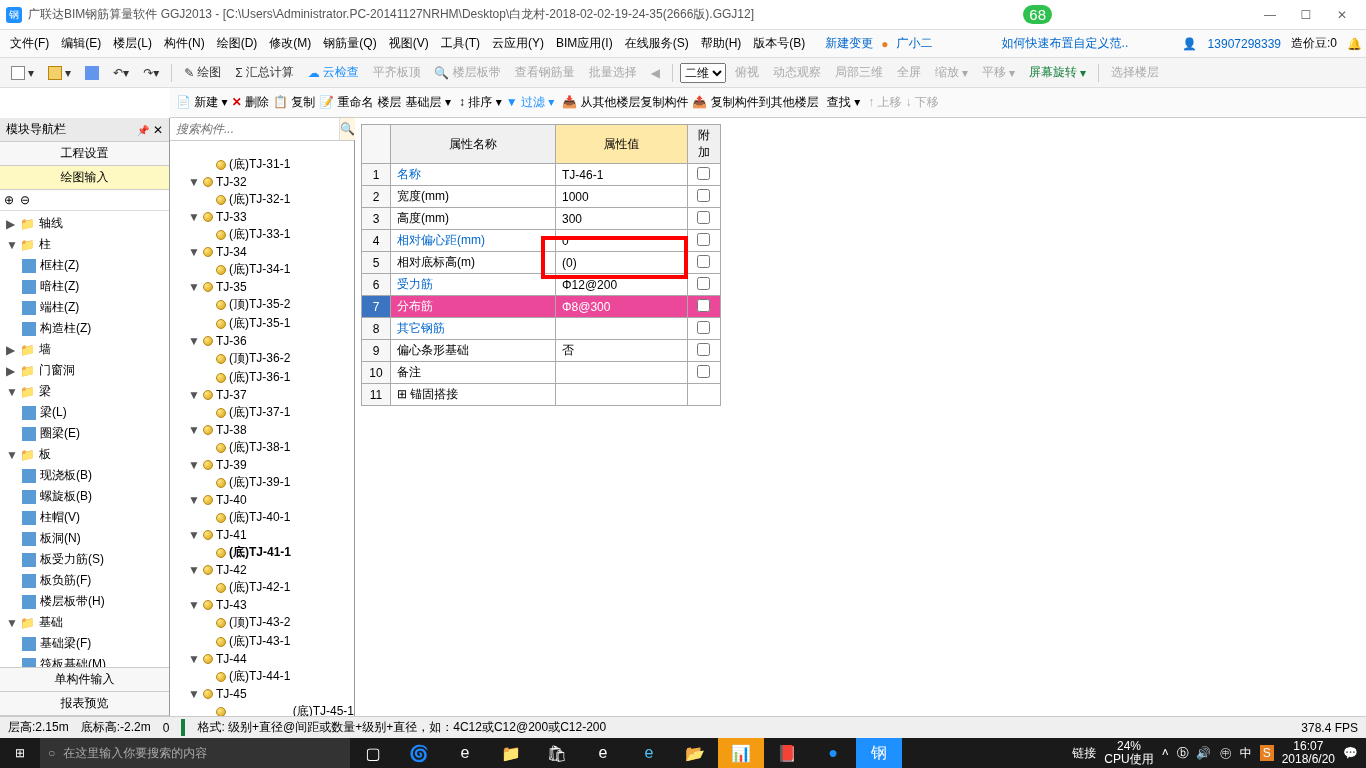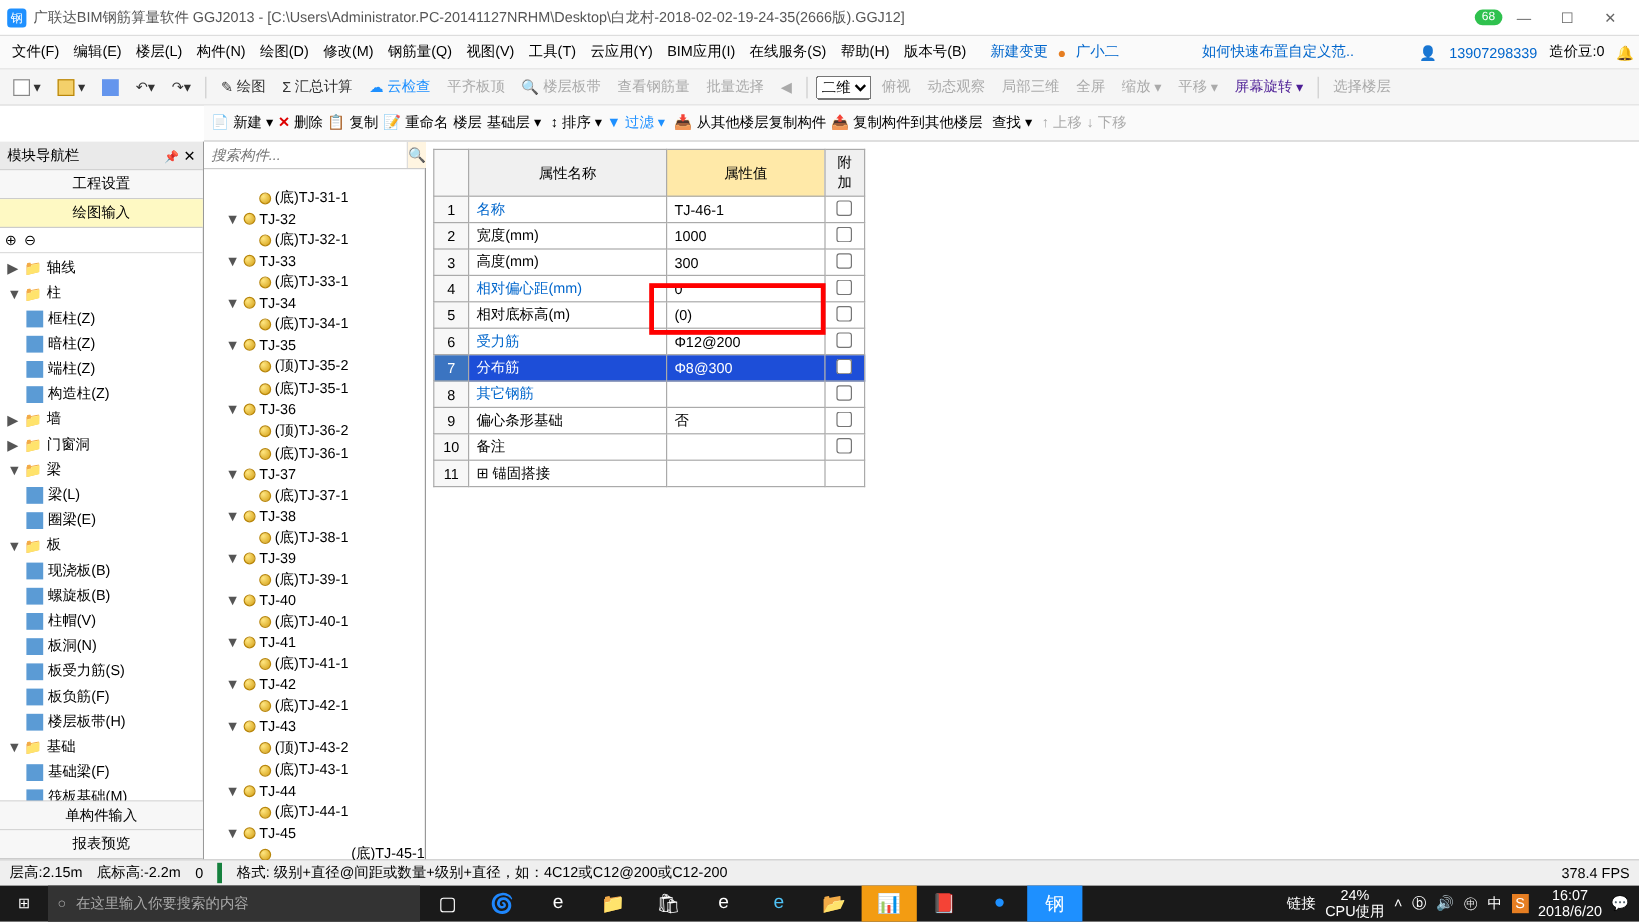--- a/index.html
+++ b/index.html
@@ -1,21 +1,21 @@
 <!DOCTYPE html>
 <html><head>
 <meta charset="utf-8">
 <style>
 * { margin: 0; padding: 0; box-sizing: border-box; font-family: "Microsoft YaHei", SimSun, Arial, sans-serif; font-size: 12px; }
 body { background: #fff; width: 1366px; height: 768px; overflow: hidden; position: relative; }
 .titlebar { height: 30px; background: #fff; border-bottom: 1px solid #ddd; display: flex; align-items: center; padding: 0 6px; color: #666; }
 .titlebar .app-icon { width: 16px; height: 16px; background: #1e90ff; border-radius: 3px; margin-right: 6px; display: flex; align-items: center; justify-content: center; color: #fff; font-size: 10px; }
 .titlebar .title { flex: 0 0 auto; color: #555; }
 .titlebar .spacer { flex: 1; }
-.titlebar .badge { background: #2fc14e; color: #fff; border-radius: 10px; padding: 1px 6px; font-size: 10px; }
+.titlebar .badge { background: #2fc14e; color: #fff; border-radius: 10px; padding: 1px 6px; font-size: 15px; margin-right: 200px; }
 .win-btn { width: 36px; height: 24px; display: flex; align-items: center; justify-content: center; color: #666; }
 .menubar { height: 28px; background: #fafafa; border-bottom: 1px solid #ddd; display: flex; align-items: center; padding: 0 4px; gap: 2px; }
 .menubar .menu-item { padding: 3px 6px; cursor: pointer; }
 .menubar .link { color: #0066cc; }
 .menubar .right { margin-left: auto; display: flex; align-items: center; gap: 10px; }
 .toolbar { height: 30px; background: #f5f5f5; border-bottom: 1px solid #ddd; display: flex; align-items: center; padding: 0 6px; gap: 4px; }
 .toolbar .btn { display: flex; align-items: center; gap: 3px; padding: 2px 5px; cursor: pointer; color: #333; }
 .toolbar .sep { width: 1px; height: 18px; background: #ccc; margin: 0 3px; }
 .toolbar select { font-size: 12px; height: 20px; }
 .icon { display: inline-block; width: 14px; height: 14px; }
@@ -53,21 +53,21 @@
 .prop-header { padding: 4px 8px; background: #fff; border-bottom: 1px solid #ccc; }
 .prop-tab { display: inline-block; padding: 2px 10px; border: 1px solid #ccc; border-bottom: none; background: #fff; }
 .prop-grid { margin: 6px; border: 1px solid #999; border-collapse: collapse; width: 360px; }
 .prop-grid th, .prop-grid td { border: 1px solid #aaa; padding: 2px 6px; height: 19px; text-align: left; }
 .prop-grid th { background: #f0f0f0; text-align: center; font-weight: normal; }
 .prop-grid .rownum { width: 24px; text-align: center; background: #f7f7f7; }
 .prop-grid .pn { width: 150px; }
 .prop-grid .pv { width: 120px; }
 .prop-grid .chk { width: 30px; text-align: center; }
 .prop-grid .link-name { color: #0066cc; }
-.prop-grid tr.selected td { background: #1d4ed8; color: #fff; }
+.prop-grid tr.selected td { background: #ec4899; color: #fff; }
 .prop-grid tr.selected .rownum { background: #3b74c1; color: #fff; }
 .highlight-red { position: absolute; border: 4px solid #ff0000; pointer-events: none; }
 .chk input { pointer-events: auto; }
 .statusbar { height: 22px; background: #efefef; border-top: 1px solid #ccc; display: flex; align-items: center; padding: 0 8px; gap: 12px; font-size: 12px; }
 .statusbar .right { margin-left: auto; }
 .taskbar { position: absolute; bottom: 0; left: 0; right: 0; height: 30px; background: #1a1a1a; display: flex; align-items: center; color: #fff; }
 .taskbar .start { width: 40px; display: flex; align-items: center; justify-content: center; }
 .taskbar .search { display: flex; align-items: center; background: #333; height: 30px; padding: 0 8px; width: 310px; color: #aaa; gap: 8px; }
 .taskbar .tb-icon { width: 46px; height: 30px; display: flex; align-items: center; justify-content: center; font-size: 16px; }
 .taskbar .tray { margin-left: auto; display: flex; align-items: center; gap: 8px; padding-right: 8px; font-size: 11px; }
@@ -133,21 +133,21 @@
       <span>动态观察</span>
     </span>
   <span class="btn" style="color:#aaa">
       <span>局部三维</span>
     </span>
   <span class="btn" style="color:#aaa">
       <span>全屏</span>
     </span>
   <span class="btn" style="color:#aaa"><span>缩放</span> ▾</span>
   <span class="btn" style="color:#aaa"><span>平移</span> ▾</span>
-  <span class="btn" style="color:#4c1d95"><span>屏幕旋转</span> ▾</span>
+  <span class="btn" style="color:#15803d"><span>屏幕旋转</span> ▾</span>
   <span class="sep"></span>
   <span class="btn" style="color:#aaa">
       <span>选择楼层</span>
     </span>
 </div>
 
 <div class="mid-toolbar">
   <span class="btn">📄 <span>新建</span> ▾</span>
   <span class="btn"><span class="icon-del">✕</span> <span>删除</span></span>
   <span class="btn">📋 <span>复制</span></span>
@@ -380,21 +380,21 @@
         </div>
         <div class="cnode" style="padding-left: 46px;">
           <span class="bullet"></span>
           <span>(底)TJ-40-1</span>
         </div>
         <div class="cnode parent" style="padding-left: 18px;">
           <span class="tg">▼</span>
           <span class="bullet"></span>
           <span>TJ-41</span>
         </div>
-        <div class="cnode" style="padding-left: 46px;">
+        <div class="cnode" style="padding-left: 46px; font-weight: bold;">
           <span class="bullet"></span>
           <span>(底)TJ-41-1</span>
         </div>
         <div class="cnode parent" style="padding-left: 18px;">
           <span class="tg">▼</span>
           <span class="bullet"></span>
           <span>TJ-42</span>
         </div>
         <div class="cnode" style="padding-left: 46px;">
           <span class="bullet"></span>

